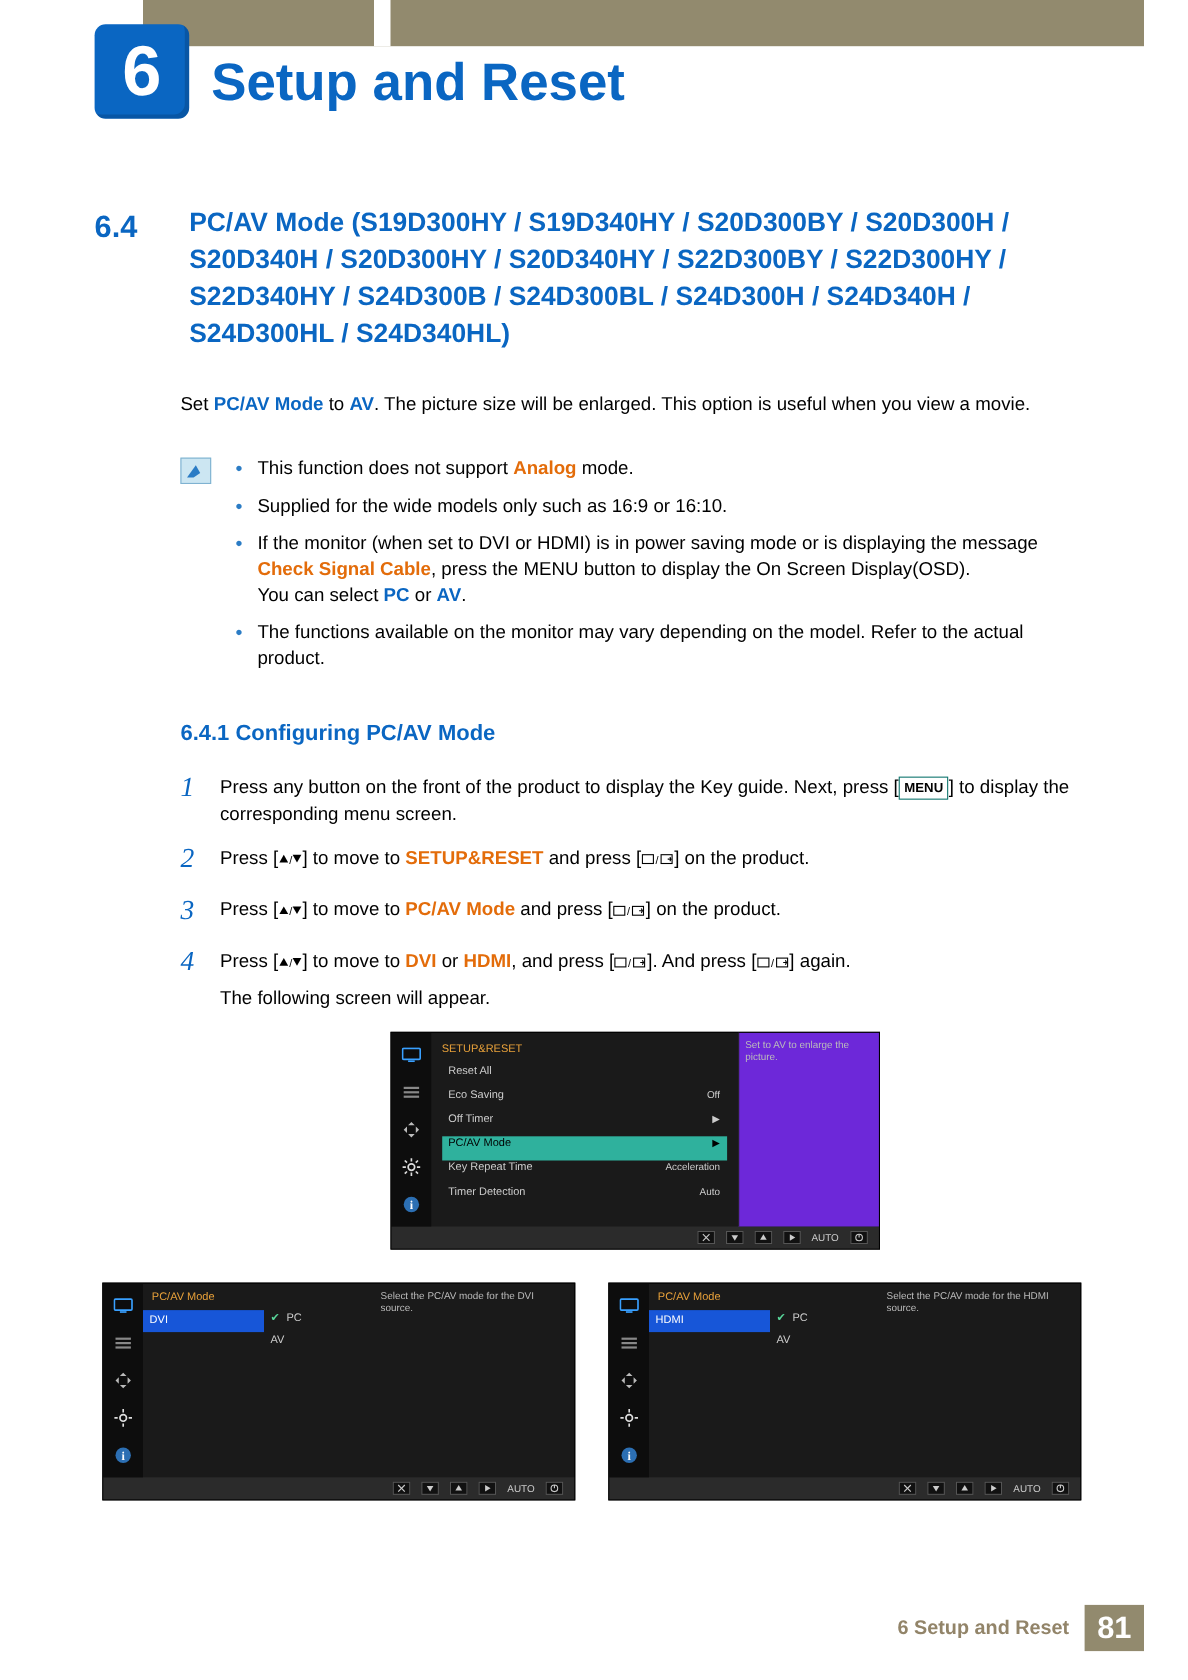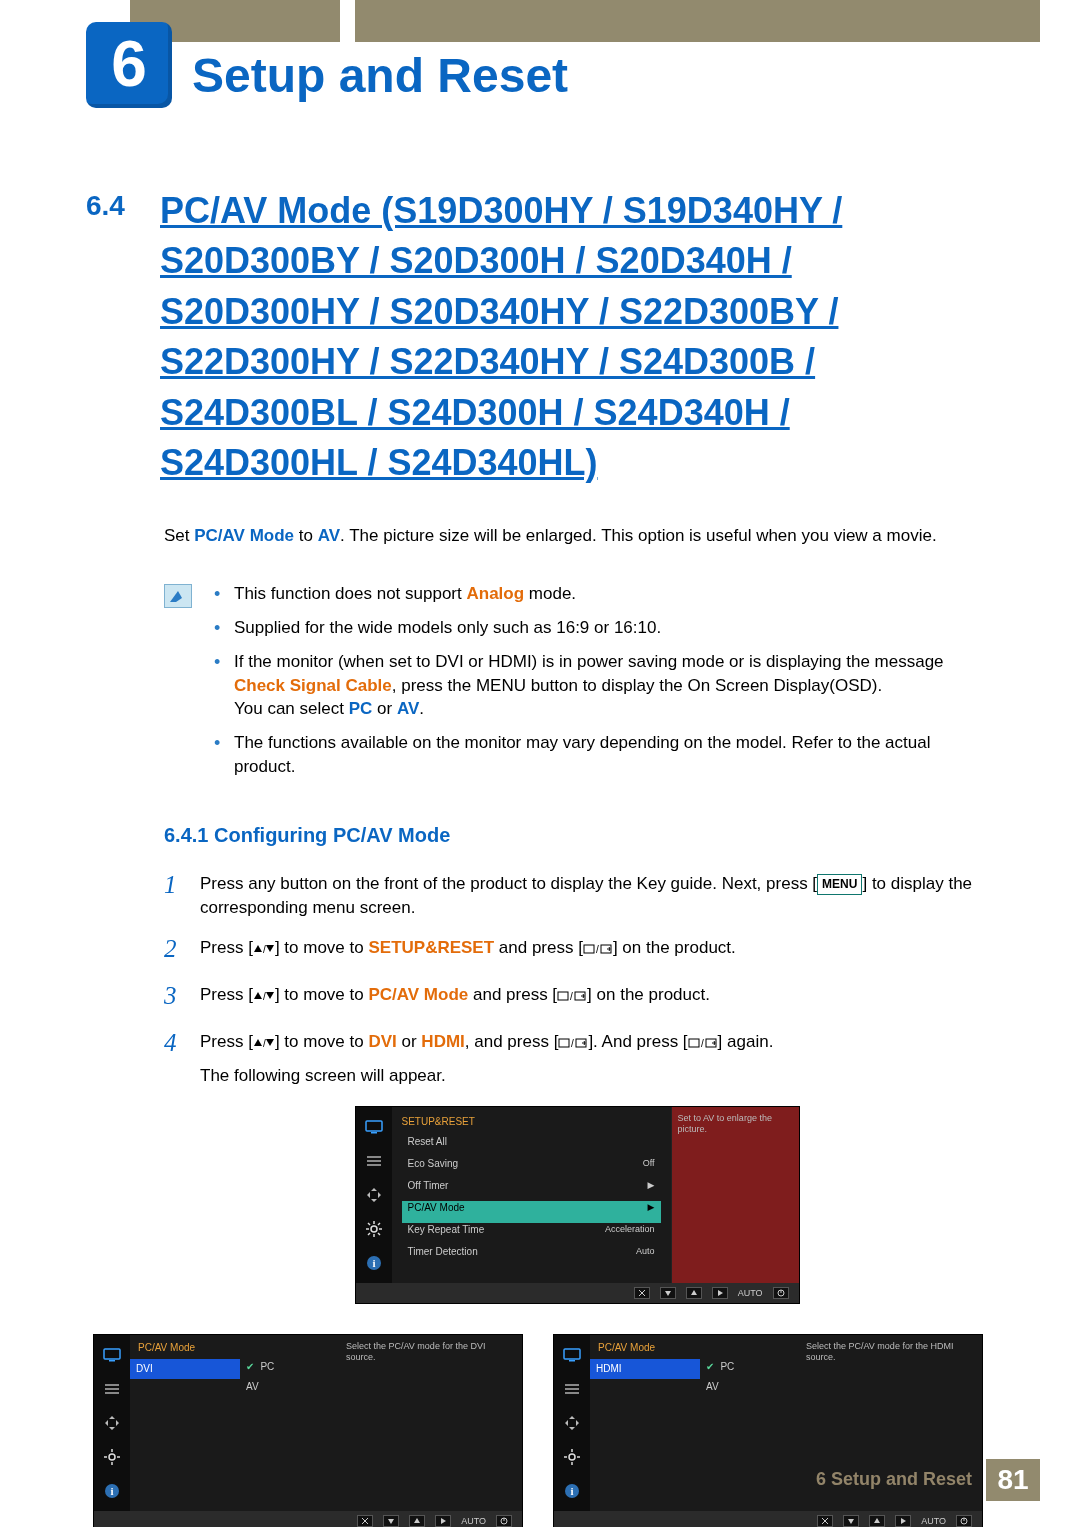--- a/index.html
+++ b/index.html
@@ -20,23 +20,23 @@
     background:#0a66c2; border-radius:10px;
     display:flex; align-items:center; justify-content:center;
     box-shadow: inset -4px -4px 0 rgba(0,0,0,0.15);
   }
   .chapter-badge span { color:#fff; font-size:64px; font-weight:bold; }
   .chapter-title {
     position:absolute; top:42px; left:192px;
     font-size:48px; color:#0a66c2; font-weight:bold;
   }
   .content { position:absolute; top:186px; left:86px; right:90px; }
-  .sec-row { display:flex; gap:18px; }
+  .sec-row { display:flex; gap:30px; }
   .sec-num { color:#0a66c2; font-size:28px; font-weight:bold; min-width:56px; }
-  .sec-title { color:#0a66c2; font-size:36px; font-weight:bold;text-decoration:underline; }
+  .sec-title { color:#0a66c2; font-size:24px; font-weight:bold; }
   .para { margin-top:36px; margin-left:78px; font-size:17px; }
   .emph-blue { color:#0a66c2; font-weight:bold; }
   .emph-orange { color:#e36c0a; font-weight:bold; }
   .note-block { display:flex; gap:22px; margin-top:34px; margin-left:78px; }
   .note-icon { width:28px; height:24px; background:#bfe0efcc; border:1px solid #7fb2d1; display:flex; align-items:center; justify-content:center; flex-shrink:0; margin-top:2px; }
   .note-icon svg { display:block; }
   .note-list { list-style:none; font-size:17px; }
   .note-list li { position:relative; padding-left:20px; margin-bottom:10px; }
   .note-list li::before { content:"•"; position:absolute; left:0; color:#2b7cc5; font-size:18px; }
   .subsec { margin-top:32px; margin-left:78px; }
@@ -57,21 +57,21 @@
   .osd-sidebar .sicon { width:20px; height:20px; display:flex; align-items:center; justify-content:center;}
   .osd-main { flex:1; position:relative; }
   .osd-title { color:#e8a13a; font-size:10px; padding:8px 10px 6px; }
   .osd-rows { padding:0 10px 8px; }
   .osd-row { display:flex; justify-content:space-between; align-items:flex-start; height:22px; padding:0 6px; font-size:10px; color:#ccc;}
   .osd-row.sel { background:#2fb19d; color:#000; }
   .osd-row .rarrow { font-size:9px;}
   .osd { position:relative; }
   .osd-wide .osd-main { display:flex; }
   .osd-wide .osd-list { flex:1;}
-  .osd-wide .osd-helpcol { width:128px; background:#7f1d1d; padding:6px; font-size:9px; color:#bbb; line-height:1.2; border-left:1px solid #222;}
+  .osd-wide .osd-helpcol { width:128px; background:#6d28d9; padding:6px; font-size:9px; color:#bbb; line-height:1.2; border-left:1px solid #222;}
   .osd-bottom { background:#2b2b2b; height:20px; display:flex; align-items:center; justify-content:flex-end; gap:10px; padding:0 10px; font-size:9px; color:#ccc;}
   .osd-bottom .btn { width:16px; height:12px; background:#111; border:1px solid #555; display:flex; align-items:center; justify-content:center;}
   .osd-sub { width:430px;}
   .osd-sub .osd-main { display:flex; }
   .osd-sub .col-a { width:110px; }
   .osd-sub .col-b { width:100px; }
   .osd-sub .sel-src { background:#1756d8; color:#fff; padding:3px 6px; font-size:10px;}
   .osd-sub .opt { padding:3px 6px; font-size:10px; color:#ccc; display:flex; align-items:center; gap:6px;}
   .osd-sub .opt.sel::before { content:"✔"; color:#58d69a; font-size:10px;}
   .osd-sub .helpcol { flex:1; padding:6px; font-size:9px; color:#bbb; line-height:1.2;}

